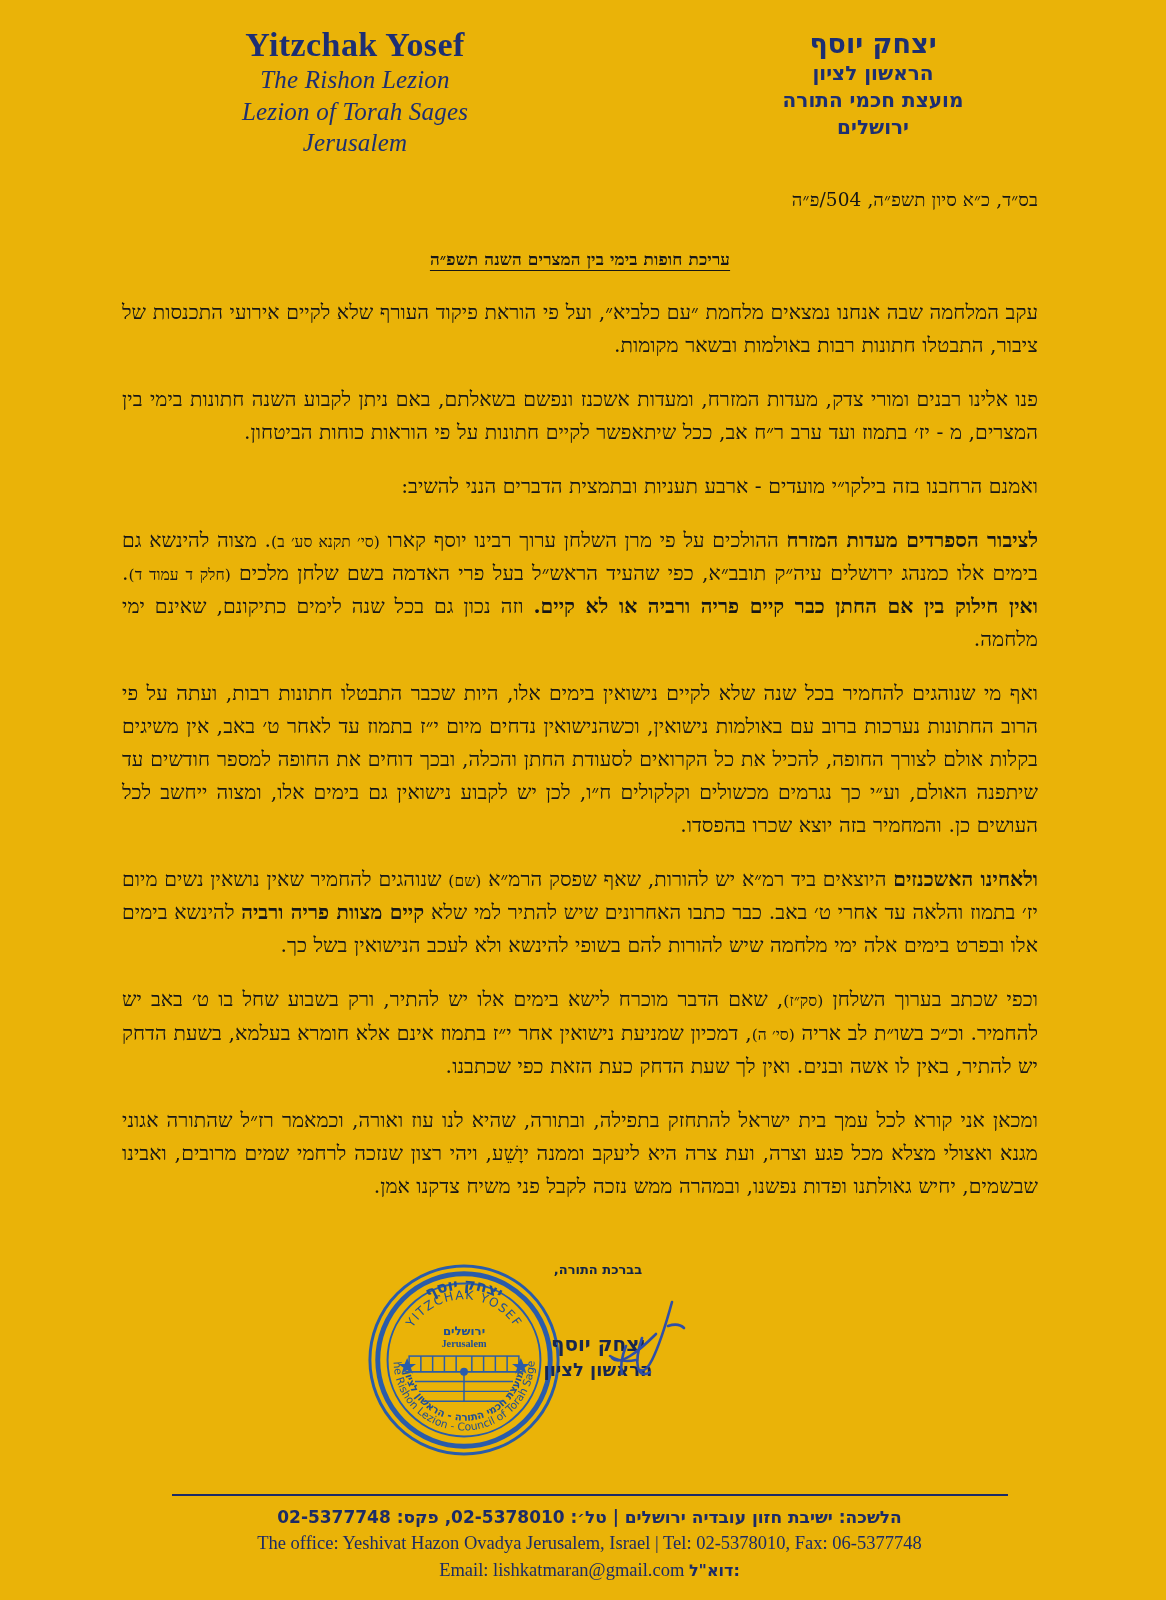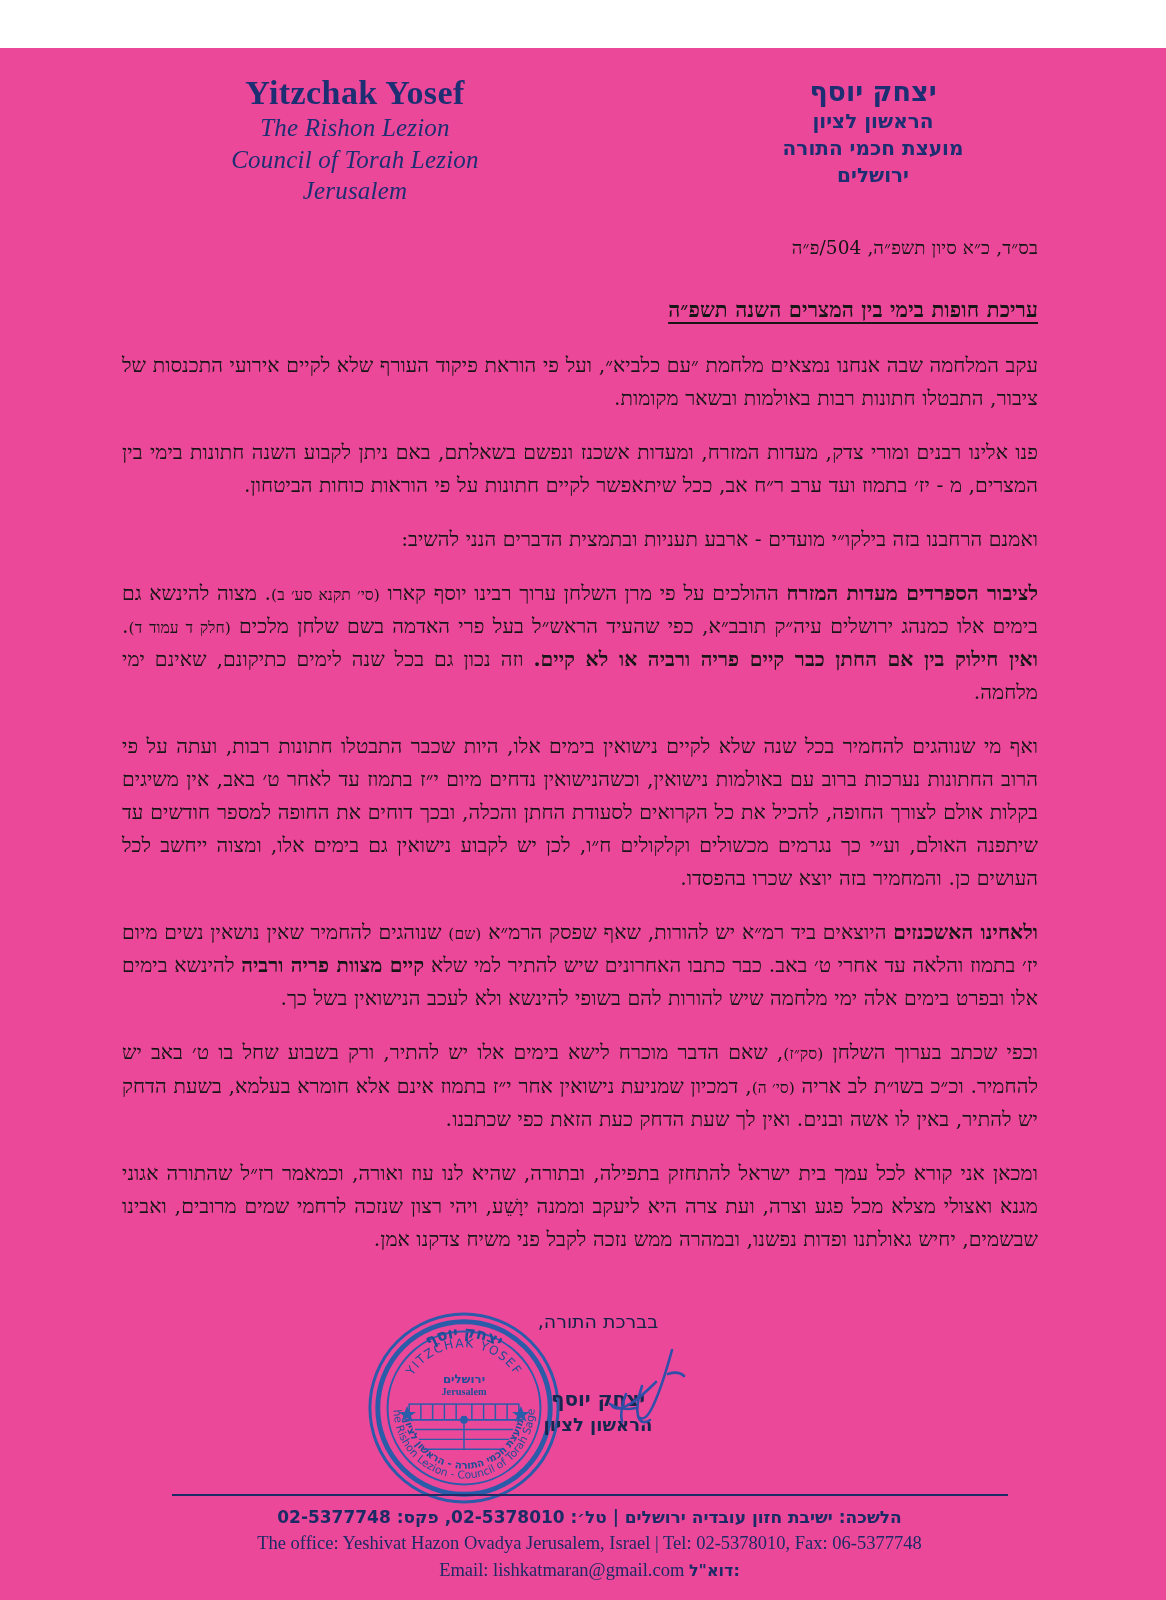--- a/index.html
+++ b/index.html
@@ -13,22 +13,21 @@
     height: 1600px;
     position: relative;
     font-family: "Liberation Serif", "DejaVu Serif", serif;
     color: #161616;
     overflow: hidden;
   }
 
   .page {
     position: absolute;
     inset: 0;
-    background: #ec4899;
-    margin-top: 48px;
+    background: #eab308;
   }
 
   
   .letterhead {
     position: absolute;
     top: 0;
     left: 0;
     right: 0;
     height: 178px;
   }
@@ -96,22 +95,22 @@
 
   .dateline {
     text-align: right;
     font-size: 18.5px;
     line-height: 1.55;
     margin: 0 0 34px 0;
     letter-spacing: 0.1px;
   }
 
   .doc-title {
-    text-align: right;
-    font-size: 21px;
+    text-align: center;
+    font-size: 17px;
     font-weight: bold;
     text-decoration: underline;
     text-underline-offset: 5px;
     margin: 0 0 26px 0;
     letter-spacing: 0.1px;
   }
 
   p.para {
     font-size: 20.4px;
     line-height: 1.62;
@@ -137,22 +136,22 @@
   .sig-block {
     position: absolute;
     right: 310px;
     top: 0;
     width: 260px;
     text-align: center;
     color: #1a2f6e;
     font-family: "DejaVu Sans", "Liberation Sans", sans-serif;
   }
   .sig-greeting {
-    font-size: 19px;
-    font-weight: normal;
+    font-size: 13px;
+    font-weight: bold;
     color: #122347;
     margin-bottom: 54px;
     display: block;
   }
   .sig-name {
     display: block;
     font-size: 20px;
     font-weight: bold;
     color: #17264f;
     line-height: 1.35;
@@ -224,21 +223,21 @@
 </head>
 <body>
 
 <div class="page">
 
   <div class="letterhead">
 
     <div class="lh-en">
       <span class="n1">Yitzchak Yosef</span>
       <span class="n2">The Rishon Lezion</span>
-      <span class="n3">Council of Torah Lezion</span>
+      <span class="n3">Lezion of Torah Sages</span>
       <span class="n4">Jerusalem</span>
     </div>
 
     <div class="lh-he">
       <span class="h1">יצחק יוסף</span>
       <span class="h2">הראשון לציון</span>
       <span class="h3">מועצת חכמי התורה</span>
       <span class="h4">ירושלים</span>
     </div>
 

